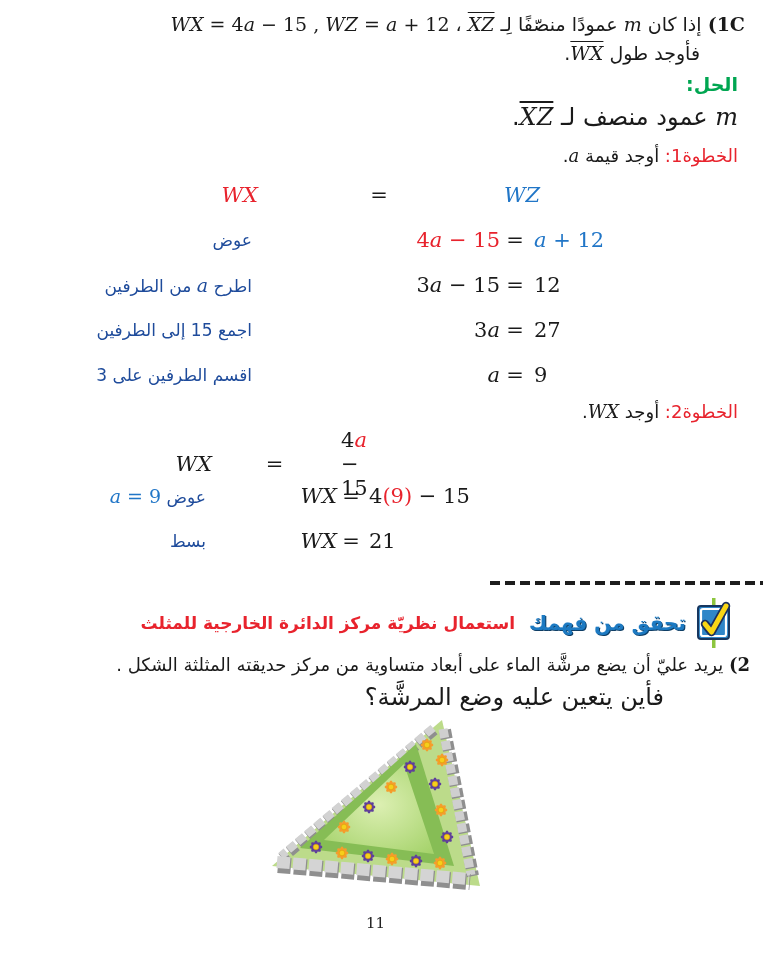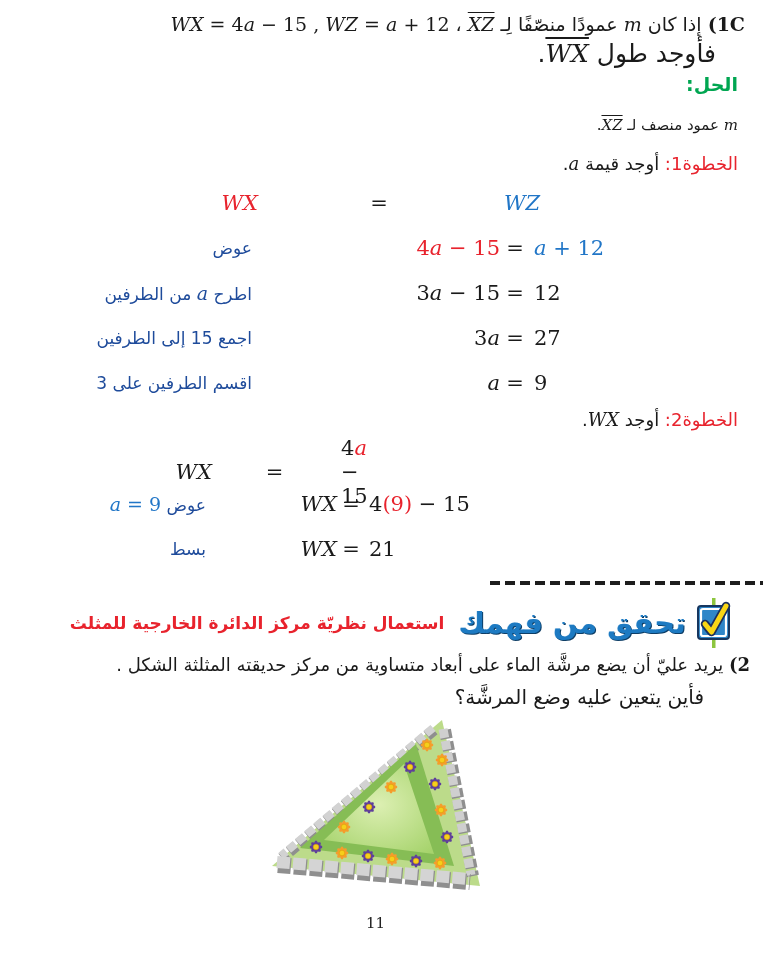--- a/index.html
+++ b/index.html
@@ -13,23 +13,23 @@
     font-family:"DejaVu Sans",sans-serif;color:var(--text);
   }
   .rtl{direction:rtl;}
   .math{direction:ltr;unicode-bidi:isolate;font-family:"DejaVu Serif",serif;font-style:normal;}
   .math i{}
   .ovl{text-decoration:overline;}
   .c-red{color:var(--red);text-align:right;} .c-blue{color:var(--blue);} .c-green{color:var(--green);margin-left:44px;}
 
   .p1-line1{padding:10px 23px 0 0;font-size:19px;line-height:29px;white-space:nowrap;}
   .plabel{direction:ltr;unicode-bidi:isolate;font-weight:bold;font-family:"DejaVu Serif",serif;}
-  .p1-line2{padding-right:52px;font-size:25px;line-height:29px;}
+  .p1-line2{padding-right:68px;font-size:19px;line-height:29px;}
   .sol-line{padding-right:30px;margin-top:3px;font-size:19px;line-height:27px;font-weight:bold;}
-  .m-line{padding-right:30px;margin-top:13px;font-size:15px;line-height:29px;}
+  .m-line{padding-right:30px;margin-top:5px;font-size:24px;line-height:29px;}
   .step-title{padding-right:30px;margin-top:9px;font-size:18px;line-height:29px;}
 
   .eqtable{direction:ltr;margin-top:2px;}
   .eqrow{display:grid;height:45px;align-items:center;}
   .t1 .eqrow{grid-template-columns:258px 242px 30px auto;}
   .t2 .eqrow{grid-template-columns:212px 125px 28px auto;}
   .cell-just{direction:rtl;padding-left:0;padding-right:6px;font-size:17px;color:var(--navy);}
   .cell-lhs{text-align:right;font-size:21px;font-family:"DejaVu Serif",serif;}
   .cell-eq{text-align:center;font-size:21px;font-family:"DejaVu Serif",serif;}
   .cell-rhs{text-align:left;padding-left:4px;font-size:21px;font-family:"DejaVu Serif",serif;}
@@ -37,29 +37,29 @@
 
   .divider{
     position:absolute;left:490px;top:581px;width:273px;height:4px;
     background:repeating-linear-gradient(90deg,#1d1d1d 0 10px,transparent 10px 15px);
   }
   .check-header{
     position:absolute;top:597px;right:36px;height:52px;
     display:flex;flex-direction:row;align-items:center;gap:10px;direction:rtl;
   }
   .badge-text{
-    font-size:29px;font-weight:bold;color:var(--header_blue);
+    font-size:20px;font-weight:bold;color:var(--header_blue);
     text-shadow:1px 1px 0 #0e3e66, -0.5px -0.5px 0 #bcd9ef;
     letter-spacing:0.5px;white-space:nowrap;
   }
   .topic-text{font-size:17px;font-weight:bold;color:var(--header_red);white-space:nowrap;padding-right:4px;}
 
   .p2{position:absolute;top:649px;right:0;width:768px;direction:rtl;}
   .p2-line1{padding:0 18px 0 10px;font-size:18px;line-height:32px;}
-  .p2-line2{padding-right:64px;font-size:20px;line-height:32px;}
+  .p2-line2{padding-right:104px;font-size:24px;line-height:32px;}
 
   .garden{position:absolute;left:264px;top:712px;}
 
   .page-num{position:absolute;left:366px;top:914px;font-size:15px;color:#222;font-family:"DejaVu Serif",serif;}
   .page-box{
     position:absolute;left:22px;top:966px;width:66px;height:31px;border:1.5px solid #3a3a3a;
     display:flex;align-items:center;justify-content:center;font-size:20px;color:#111;
     font-family:"DejaVu Sans",sans-serif;
   }
 </style>

